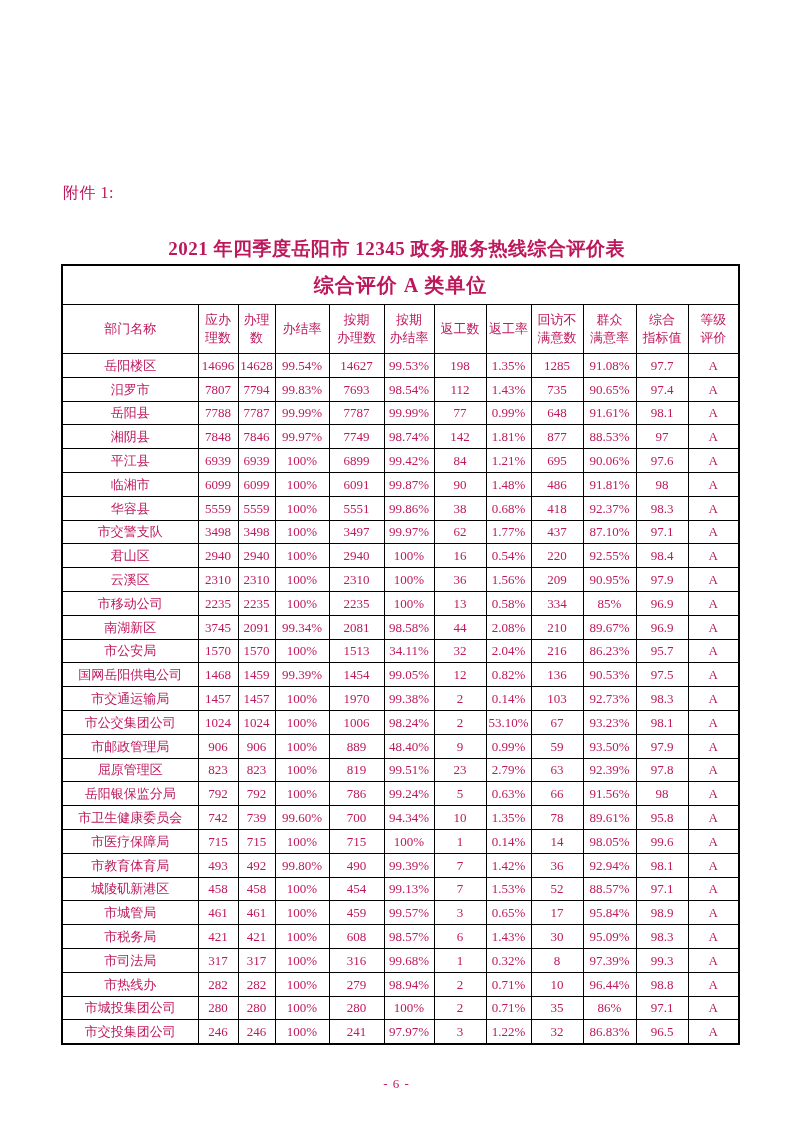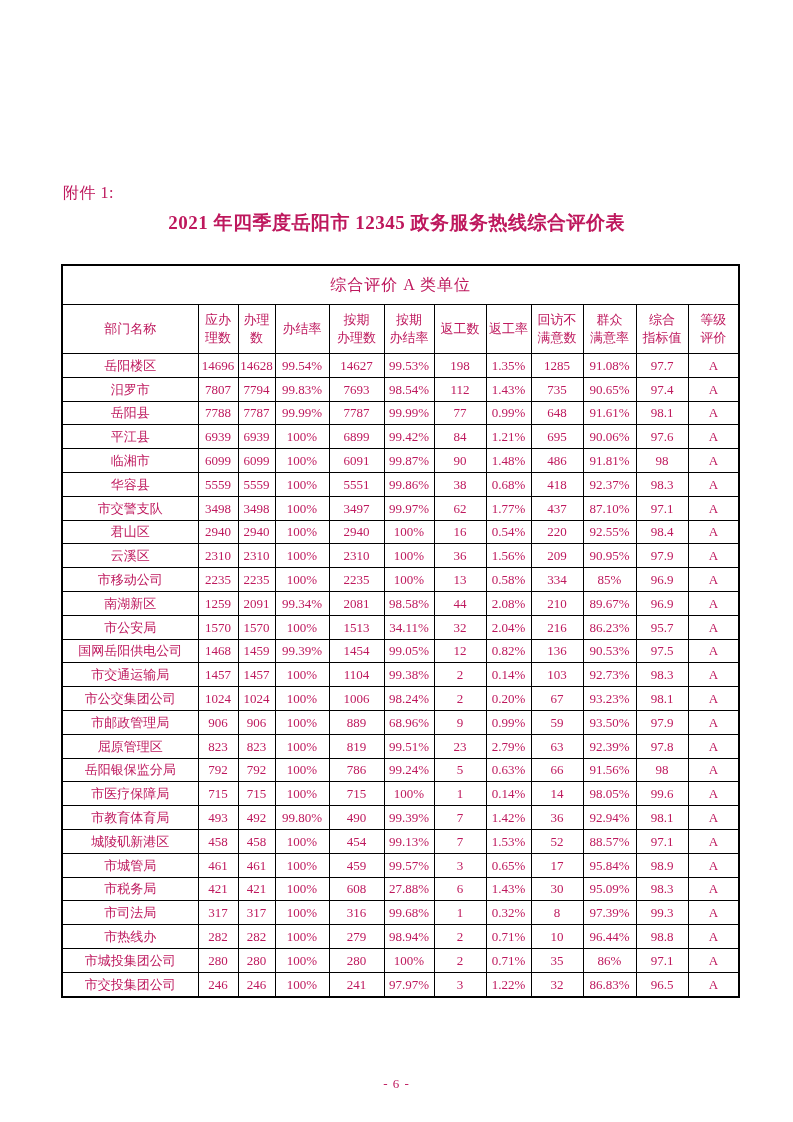--- a/index.html
+++ b/index.html
@@ -21,21 +21,21 @@
     position: absolute;
     left: 63px;
     top: 147px;
     font-size: 16px;
     letter-spacing: 0.5px;
   }
   .doc-title {
     position: absolute;
     left: 0;
     right: 0;
-    top: 174px;
+    top: 200px;
     margin: 0;
     text-align: center;
     font-size: 19px;
     font-weight: bold;
     letter-spacing: 0.5px;
   }
   table.eval-table {
     position: absolute;
     left: 61px;
     top: 228px;
@@ -47,22 +47,22 @@
   table.eval-table th,
   table.eval-table td {
     border: 1px solid #000000;
     text-align: center;
     vertical-align: middle;
     padding: 0;
     overflow: hidden;
   }
   th.section-header {
     height: 38px;
-    font-size: 16px;
-    font-weight: normal;
+    font-size: 20px;
+    font-weight: bold;
     letter-spacing: 1px;
   }
   th.col-header {
     height: 48px;
     font-size: 13px;
     font-weight: normal;
     white-space: pre-line;
     line-height: 1.35;
   }
   tbody td {
@@ -169,20 +169,34 @@
           <td>7787</td>
           <td>99.99%</td>
           <td>77</td>
           <td>0.99%</td>
           <td>648</td>
           <td>91.61%</td>
           <td>98.1</td>
           <td>A</td>
         </tr>
         <tr>
+          <td>湘阴县</td>
+          <td>7848</td>
+          <td>7846</td>
+          <td>99.97%</td>
+          <td>7749</td>
+          <td>98.74%</td>
+          <td>142</td>
+          <td>1.81%</td>
+          <td>877</td>
+          <td>88.53%</td>
+          <td>97</td>
+          <td>A</td>
+        </tr>
+        <tr>
           <td>平江县</td>
           <td>6939</td>
           <td>6939</td>
           <td>100%</td>
           <td>6899</td>
           <td>99.42%</td>
           <td>84</td>
           <td>1.21%</td>
           <td>695</td>
           <td>90.06%</td>
@@ -268,21 +282,21 @@
           <td>100%</td>
           <td>13</td>
           <td>0.58%</td>
           <td>334</td>
           <td>85%</td>
           <td>96.9</td>
           <td>A</td>
         </tr>
         <tr>
           <td>南湖新区</td>
-          <td>1259</td>
+          <td>3745</td>
           <td>2091</td>
           <td>99.34%</td>
           <td>2081</td>
           <td>98.58%</td>
           <td>44</td>
           <td>2.08%</td>
           <td>210</td>
           <td>89.67%</td>
           <td>96.9</td>
           <td>A</td>
@@ -313,50 +327,50 @@
           <td>136</td>
           <td>90.53%</td>
           <td>97.5</td>
           <td>A</td>
         </tr>
         <tr>
           <td>市交通运输局</td>
           <td>1457</td>
           <td>1457</td>
           <td>100%</td>
-          <td>1104</td>
+          <td>1970</td>
           <td>99.38%</td>
           <td>2</td>
           <td>0.14%</td>
           <td>103</td>
           <td>92.73%</td>
           <td>98.3</td>
           <td>A</td>
         </tr>
         <tr>
           <td>市公交集团公司</td>
           <td>1024</td>
           <td>1024</td>
           <td>100%</td>
           <td>1006</td>
           <td>98.24%</td>
           <td>2</td>
-          <td>0.20%</td>
+          <td>53.10%</td>
           <td>67</td>
           <td>93.23%</td>
           <td>98.1</td>
           <td>A</td>
         </tr>
         <tr>
           <td>市邮政管理局</td>
           <td>906</td>
           <td>906</td>
           <td>100%</td>
           <td>889</td>
-          <td>68.96%</td>
+          <td>48.40%</td>
           <td>9</td>
           <td>0.99%</td>
           <td>59</td>
           <td>93.50%</td>
           <td>97.9</td>
           <td>A</td>
         </tr>
         <tr>
           <td>屈原管理区</td>
           <td>823</td>
@@ -376,20 +390,34 @@
           <td>792</td>
           <td>792</td>
           <td>100%</td>
           <td>786</td>
           <td>99.24%</td>
           <td>5</td>
           <td>0.63%</td>
           <td>66</td>
           <td>91.56%</td>
           <td>98</td>
+          <td>A</td>
+        </tr>
+        <tr>
+          <td>市卫生健康委员会</td>
+          <td>742</td>
+          <td>739</td>
+          <td>99.60%</td>
+          <td>700</td>
+          <td>94.34%</td>
+          <td>10</td>
+          <td>1.35%</td>
+          <td>78</td>
+          <td>89.61%</td>
+          <td>95.8</td>
           <td>A</td>
         </tr>
         <tr>
           <td>市医疗保障局</td>
           <td>715</td>
           <td>715</td>
           <td>100%</td>
           <td>715</td>
           <td>100%</td>
           <td>1</td>
@@ -440,21 +468,21 @@
           <td>95.84%</td>
           <td>98.9</td>
           <td>A</td>
         </tr>
         <tr>
           <td>市税务局</td>
           <td>421</td>
           <td>421</td>
           <td>100%</td>
           <td>608</td>
-          <td>27.88%</td>
+          <td>98.57%</td>
           <td>6</td>
           <td>1.43%</td>
           <td>30</td>
           <td>95.09%</td>
           <td>98.3</td>
           <td>A</td>
         </tr>
         <tr>
           <td>市司法局</td>
           <td>317</td>

